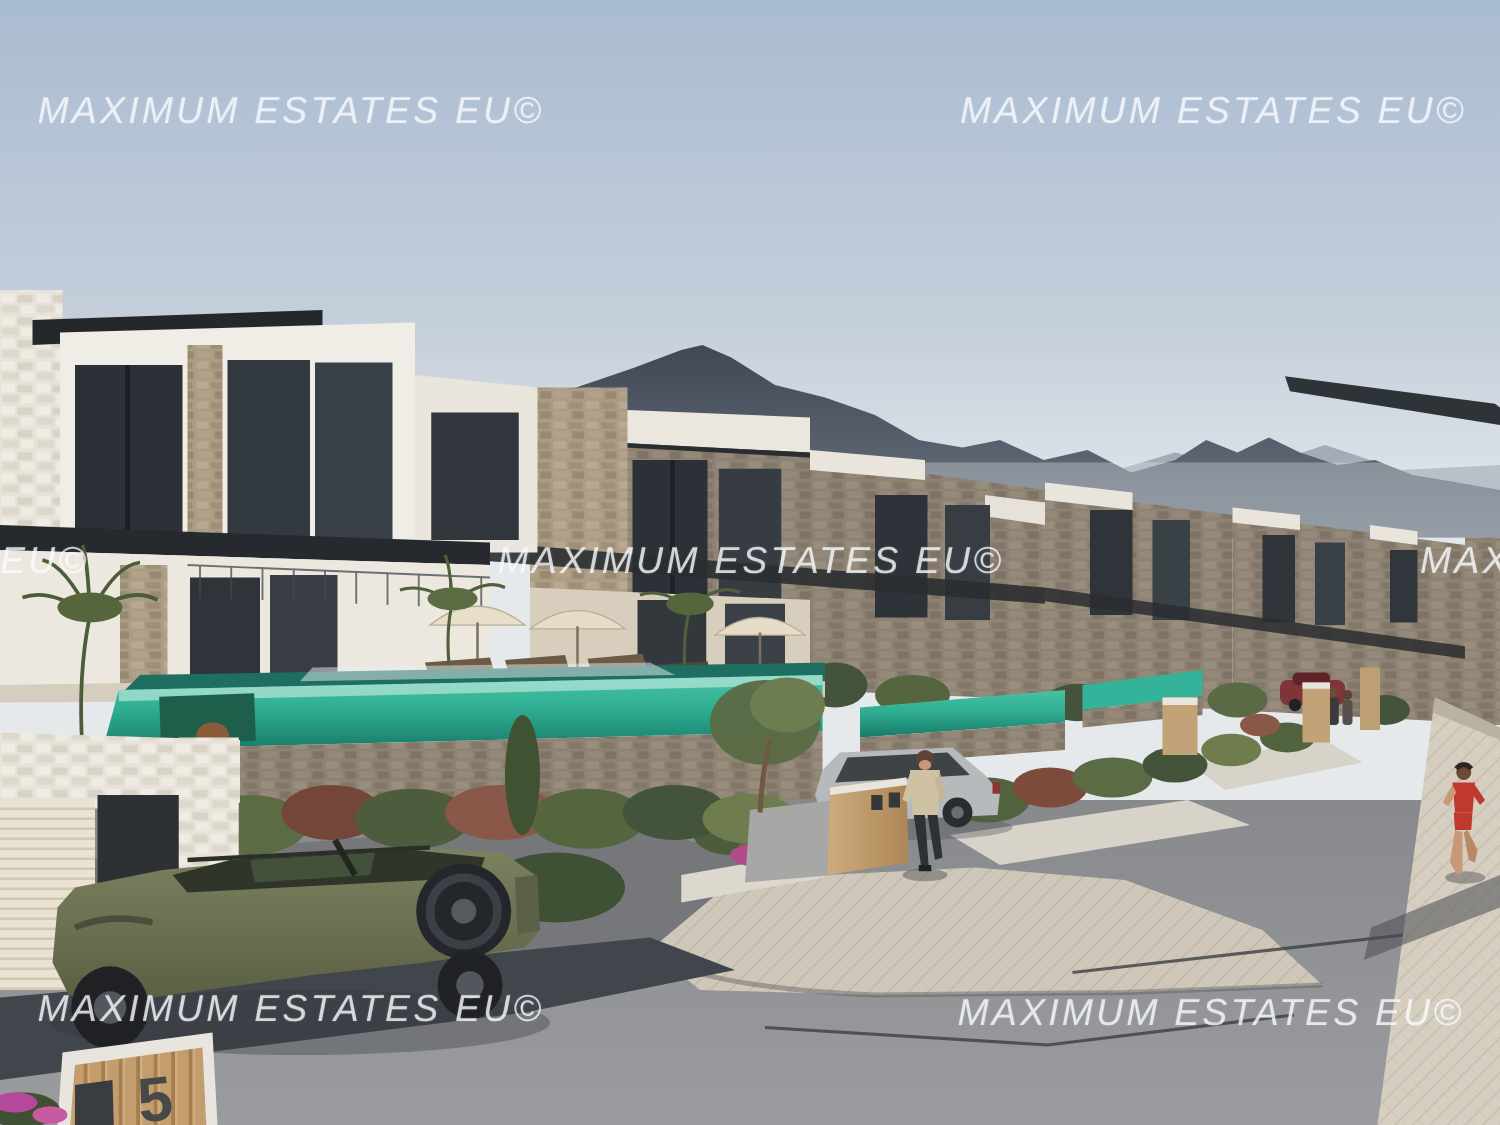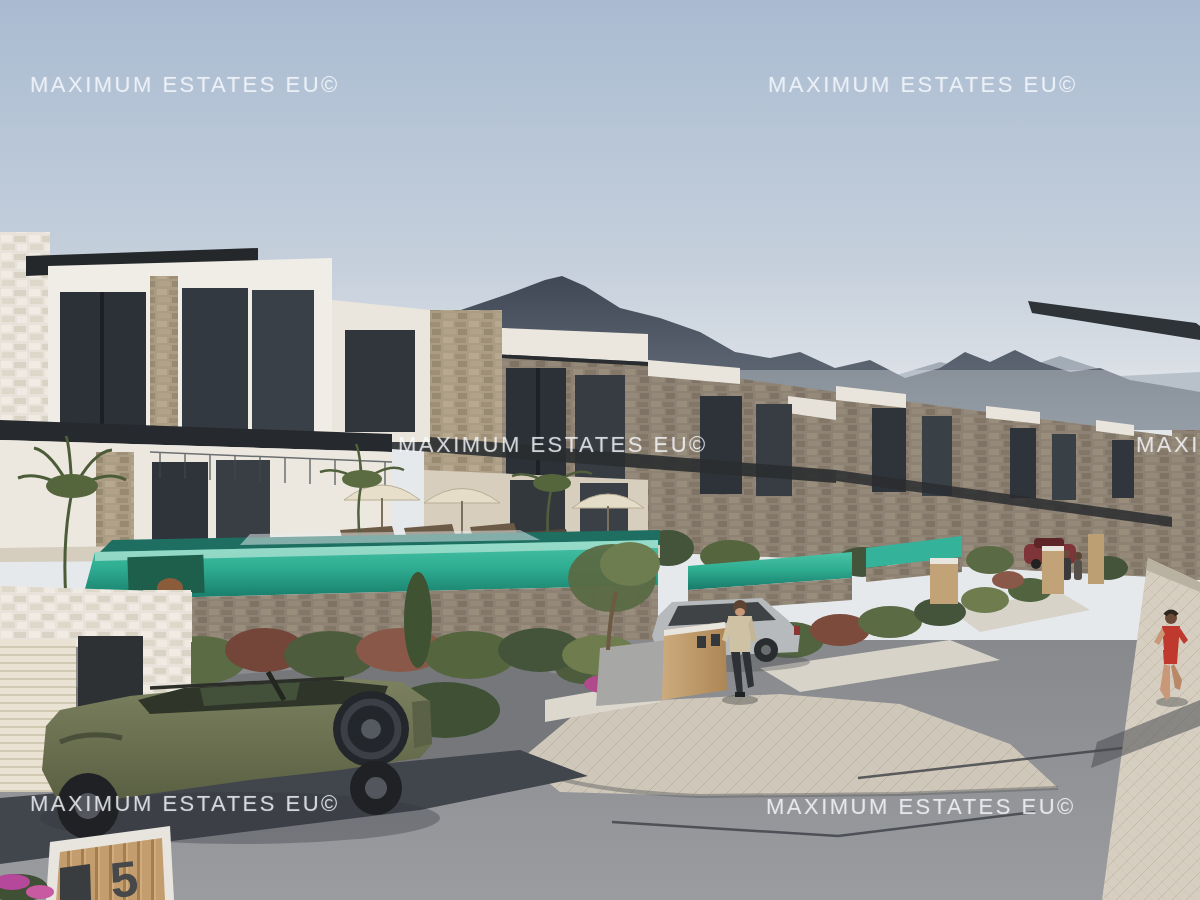--- a/index.html
+++ b/index.html
@@ -1,18 +1,18 @@
 <!DOCTYPE html>
 <html style="--sky-top: #a9bbd1; --sky-horizon: #e2e6ea; --mountain-haze: #99a3af; --villa-white: #f0ede6; --stone-facade: #8d8273; --stone-tan: #ab9c84; --dark-trim: #26292d; --pool-teal: #2fae92; --pool-deep: #177a68; --road-dark-band: #41454c; --paver-light: #cfc8ba; --sidewalk: #d6cfc1;"><head>
 <meta charset="utf-8">
 <style>
   html,body{margin:0;padding:0;background:#222;font-family:"Liberation Sans",sans-serif;}
   .scene{position:relative;width:1200px;height:900px;overflow:hidden;background:linear-gradient(to bottom,var(--sky-top,#a9bbd1) 0%,#c6d0dc 30%,var(--sky-horizon,#e2e6ea) 46%,#e6e9ec 52%);}
   .scene svg{position:absolute;left:0;top:0;}
-  .wm{position:absolute;white-space:nowrap;font-size:22px;font-weight:300;letter-spacing:2.5px;color:var(--wm-color,rgba(248,251,255,.78));text-shadow:0 0 2px rgba(255,255,255,.18);pointer-events:none;}
+  .wm{position:absolute;white-space:nowrap;font-size:30px;font-weight:300;letter-spacing:2.5px;color:var(--wm-color,rgba(248,251,255,.78));text-shadow:0 0 2px rgba(255,255,255,.18);pointer-events:none;font-style:italic;}
 </style>
 </head>
 <body>
 
 <div class="scene">
 <svg width="1200" height="900" viewBox="0 0 1200 900">
   <defs>
     <linearGradient id="mgrad" x1="0" y1="0" x2="0" y2="1">
       <stop offset="0" stop-color="#3f4854"></stop>
           <stop offset="1" stop-color="#6d7683"></stop>

